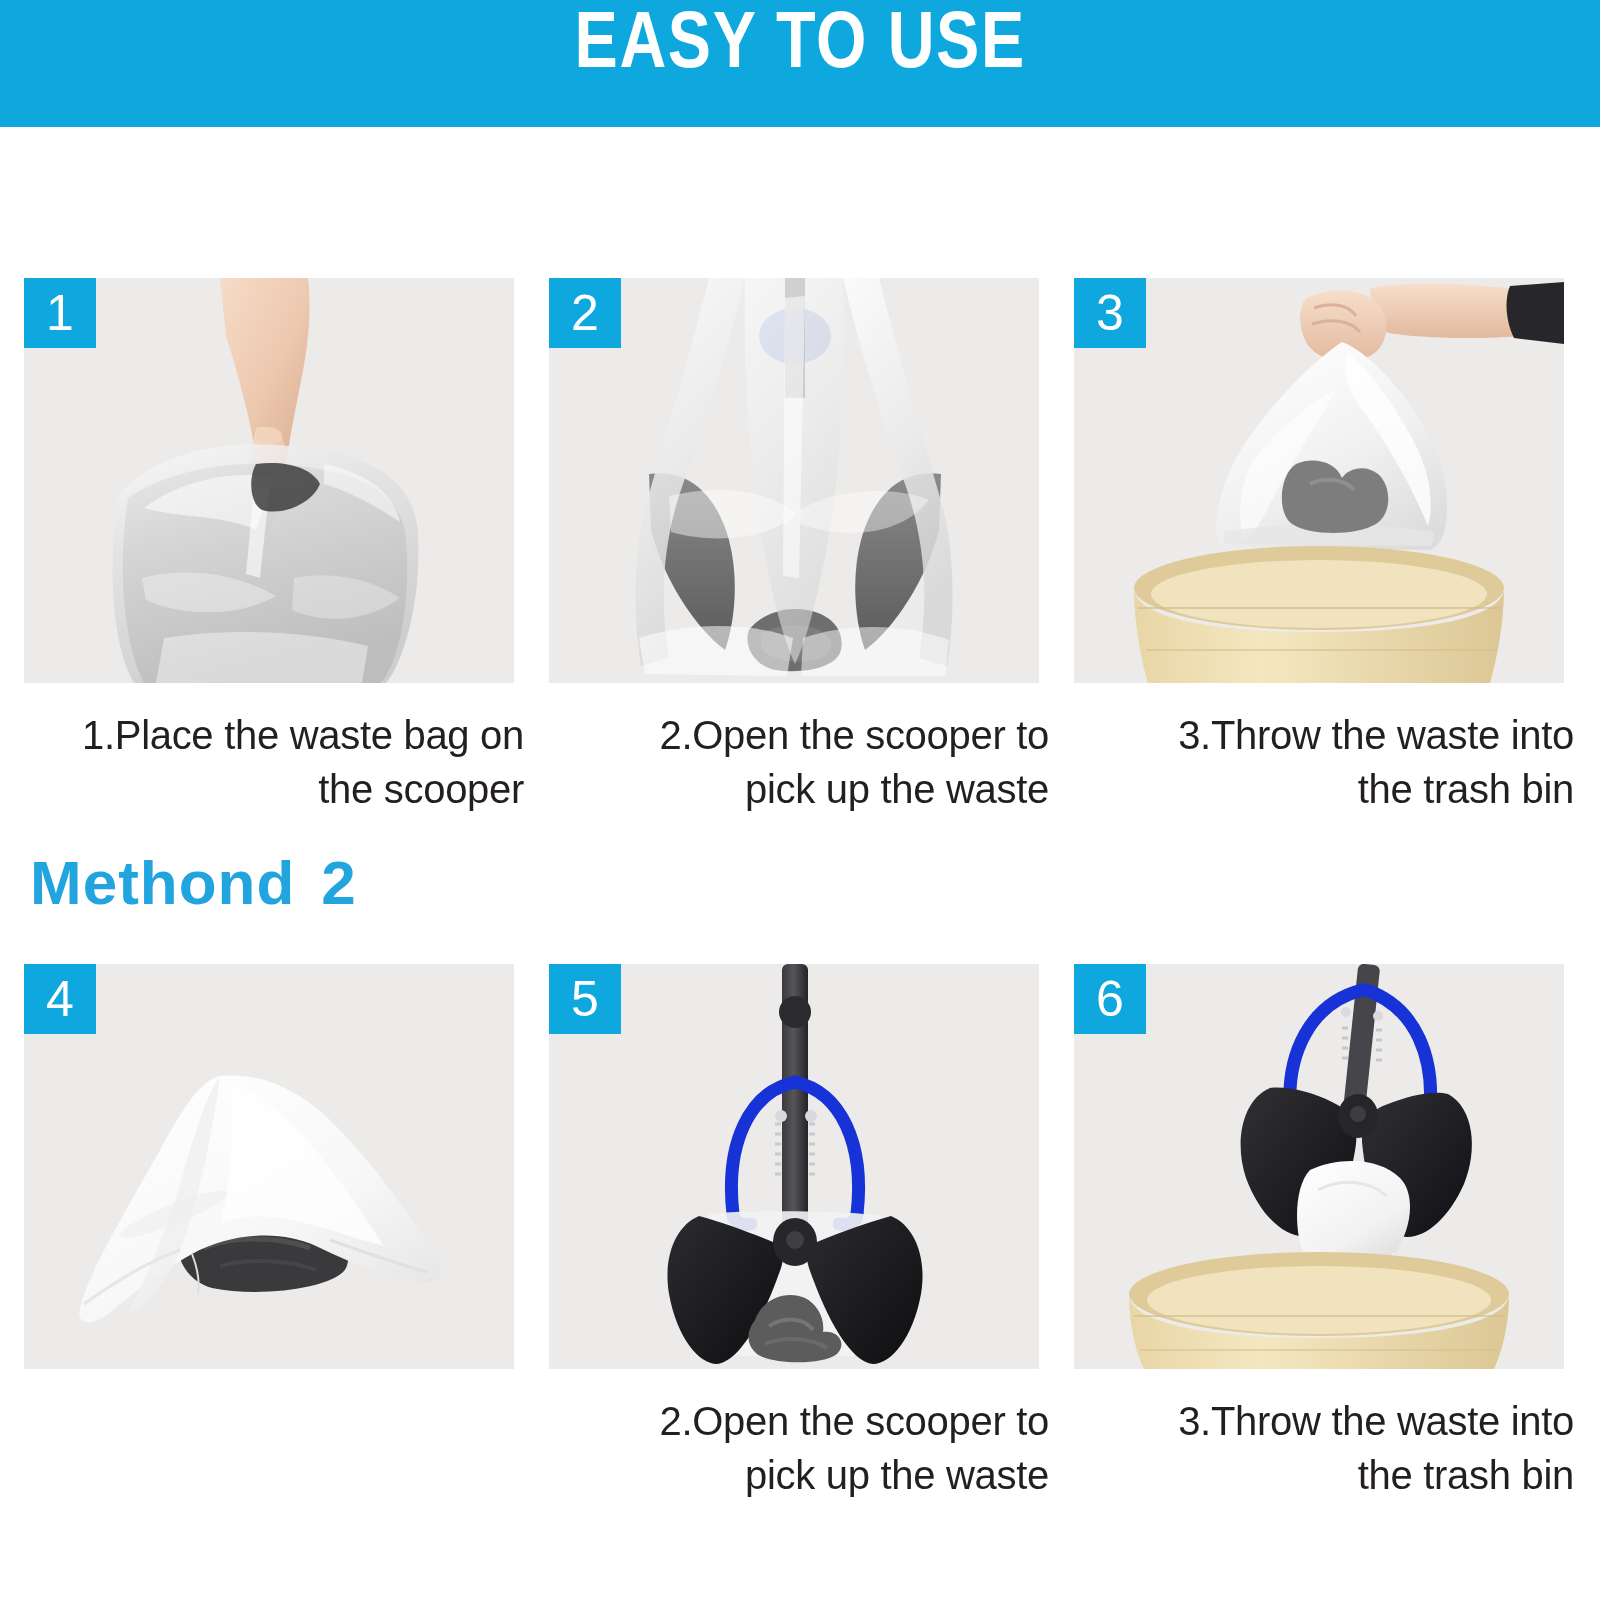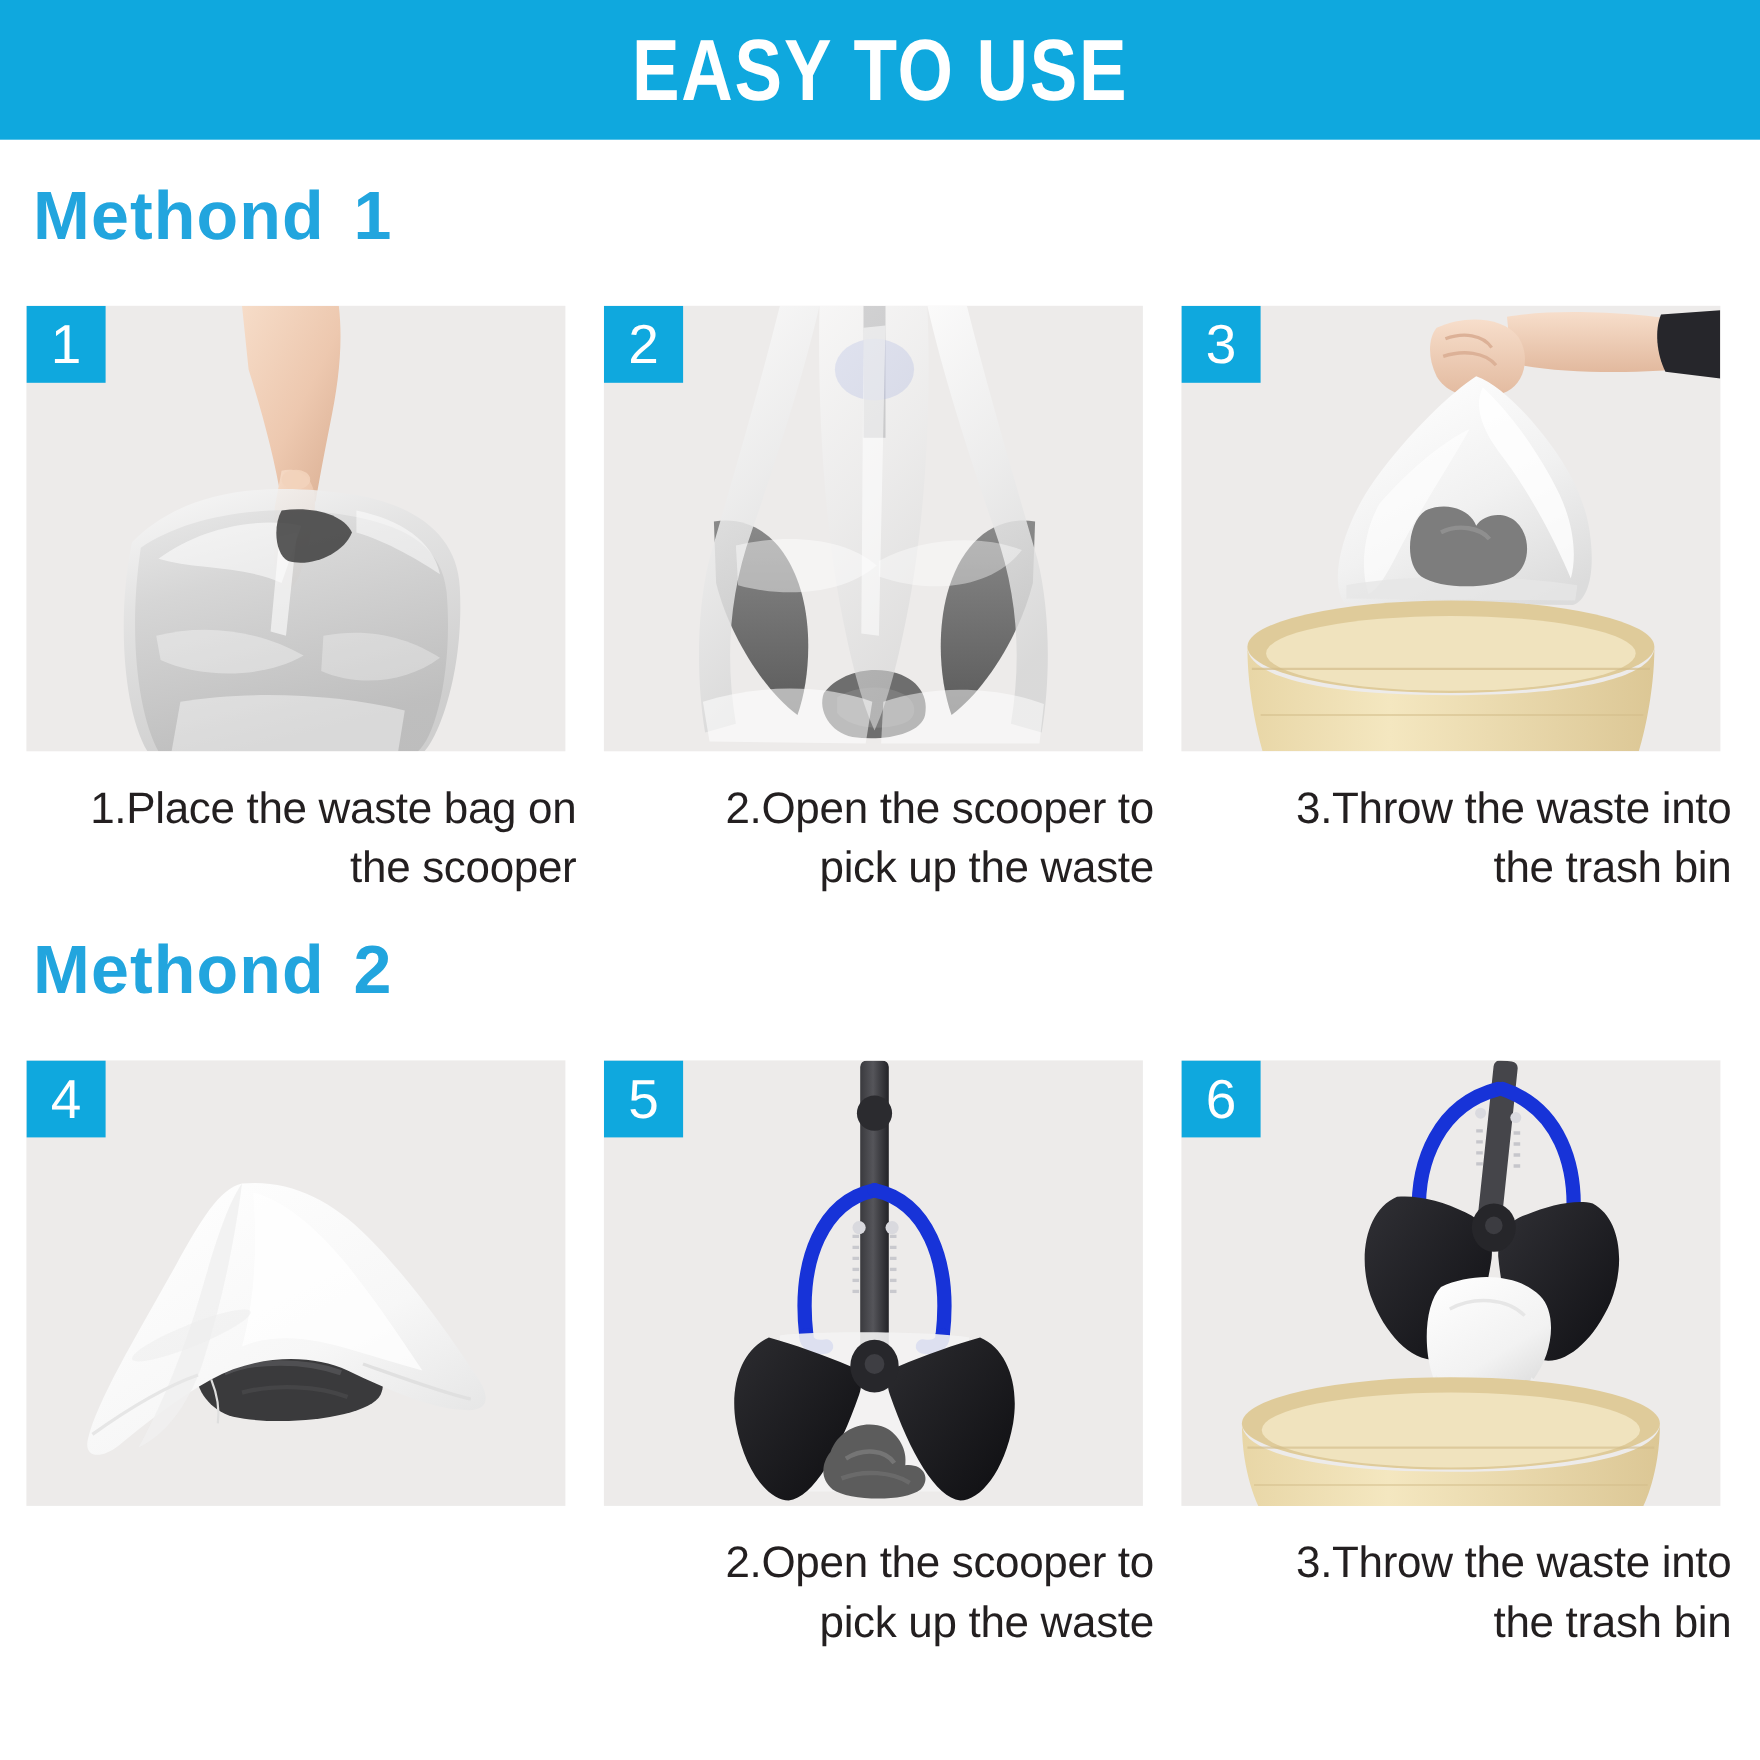--- a/index.html
+++ b/index.html
@@ -9,21 +9,21 @@
     font-family: "Liberation Sans", sans-serif;
     overflow: hidden;
   }
   .page { position: relative; width: 1600px; height: 1600px; background: #fff; }
 
   
   .banner {
     position: absolute; left: 0; top: 0;
     width: 1600px; height: 127px;
     background: #0FA8DE;
-    display: flex; align-items: center; justify-content: center;
+    display: flex; justify-content: center;
   }
   .banner-title {
     color: #ffffff;
     font-size: 79px;
     font-weight: bold;
     letter-spacing: 2px;
     transform: scaleX(0.82);
     transform-origin: center;
     white-space: nowrap;
     line-height: 1;
@@ -85,23 +85,20 @@
 </style>
 </head>
 <body>
 
 <div class="page">
 
   <div class="banner">
     <div class="banner-title">EASY TO USE</div>
   </div>
 
-  <div class="method-heading" id="method1-heading">
-    <span>Methond</span><span class="num">1</span>
-  </div>
 
   <div class="steps" id="steps-1">
     <div class="steps-row">
 
       <div class="step">
         <div class="panel">
           <div class="badge">1</div>
           <div class="scene">
             <svg class="svg-fill" viewBox="0 0 490 405" preserveAspectRatio="none">
               <defs>

